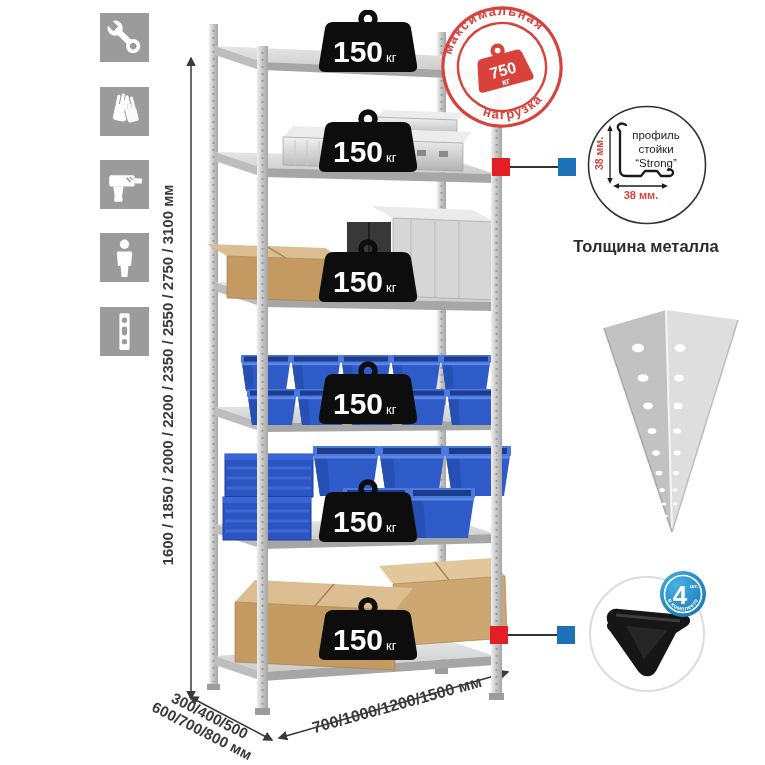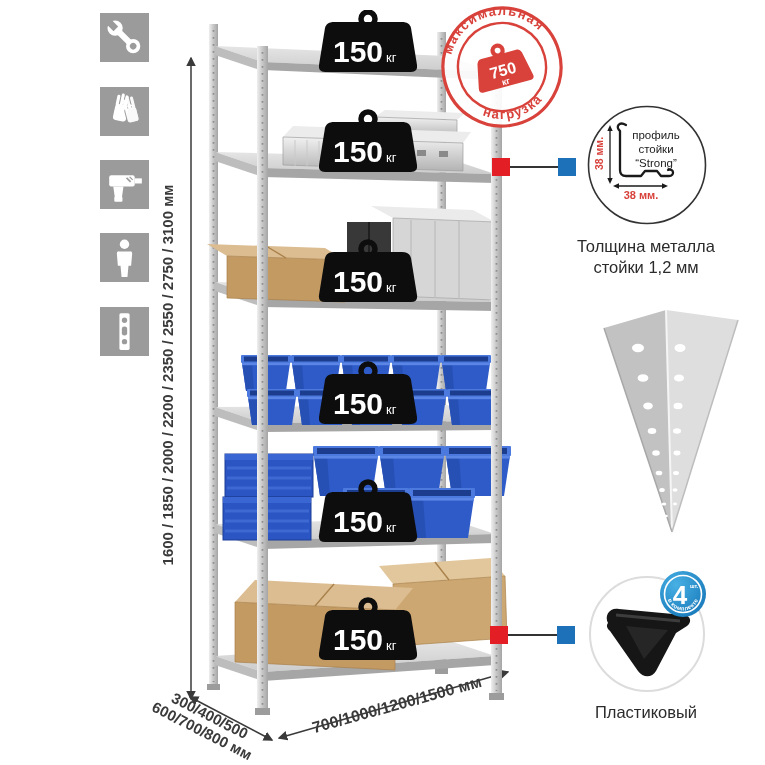--- a/index.html
+++ b/index.html
@@ -20,21 +20,21 @@
   .width-text{position:absolute;left:252px;top:696px;width:290px;transform:rotate(-15.5deg);
               text-align:center;font-size:16px;font-weight:700;color:#3a3a3a;}
   .rack-svg{position:absolute;left:195px;top:10px;z-index:2;}
   .stamp-svg{position:absolute;left:436px;top:1px;z-index:8;}
   .sq{position:absolute;width:18px;height:18px;z-index:7;}
   .sq.red{background:var(--connector-red);}
   .sq.blue{background:var(--connector-blue);}
   .conn-line{position:absolute;height:2px;background:#333;z-index:6;}
   .detail-svg{position:absolute;z-index:3;}
   .caption{position:absolute;left:560px;width:172px;text-align:center;font-size:16.5px;
-           font-weight:400;color:#2b2b2b;line-height:1.3;}
+           font-weight:700;color:#2b2b2b;line-height:1.3;}
   .caption span{display:block;}
 </style>
 </head>
 <body>
 
 <div class="canvas">
 
   <div class="icon-tile" style="top:13px">
     <svg width="49" height="49" viewBox="0 0 48 48">
       <g transform="rotate(-45 24 24)">
@@ -351,21 +351,20 @@
       <polygon points="27,82 33,79.3 33,84.7" fill="#1a1a1a" stroke="none"></polygon>
       <polygon points="82,82 76,79.3 76,84.7" fill="#1a1a1a" stroke="none"></polygon>
     </g>
     <text x="55" y="95" text-anchor="middle" font-size="11" font-weight="700" fill="var(--stamp-red)">38 мм.</text>
     <text x="70" y="35" text-anchor="middle" font-size="11.5" fill="#222">профиль</text>
     <text x="70" y="49" text-anchor="middle" font-size="11.5" fill="#222">стойки</text>
     <text x="70" y="63" text-anchor="middle" font-size="11.5" fill="#222">“Strong”</text>
   </svg>
   <div class="caption" style="top:236px">
     <span>Толщина металла</span>
-    <span>стойки 1,2 мм</span>
   </div>
 
   <svg class="detail-svg" style="left:592px;top:300px" width="160" height="250" viewBox="0 0 160 250">
     <polygon points="12,28 74,10 80,232" fill="#c2c2c2"></polygon>
     <polygon points="74,10 146,20 80,232" fill="#dedede"></polygon>
     <line x1="74" y1="10" x2="80" y2="232" stroke="#f5f5f5" stroke-width="2"></line>
     <line x1="12" y1="28" x2="80" y2="232" stroke="#a8a8a8" stroke-width="1.5"></line>
     <line x1="146" y1="20" x2="80" y2="232" stroke="#bdbdbd" stroke-width="1.5"></line>
     <g fill="#ffffff">
       <ellipse cx="46" cy="48" rx="6" ry="4.2"></ellipse>
@@ -406,16 +405,15 @@
       <circle cx="97" cy="23" r="23" fill="url(#badgeGrad)"></circle>
       <circle cx="97" cy="23" r="18.5" fill="none" stroke="#fff" stroke-width="1.6"></circle>
       <text x="94" y="33" text-anchor="middle" font-size="26" font-weight="700" fill="#fff">4</text>
       <text x="104" y="17" font-size="5.5" font-weight="700" fill="#fff">шт.</text>
       <text font-size="5.8" font-weight="700" fill="#fff" letter-spacing="0.4">
         <textPath href="#badgeArcPath" startOffset="50%" text-anchor="middle">в комплекте</textPath>
       </text>
     </g>
   </svg>
   <div class="caption" style="top:702px">
-    <span>Пластиковый</span>
   </div>
 
 </div>
 
 </body></html>

